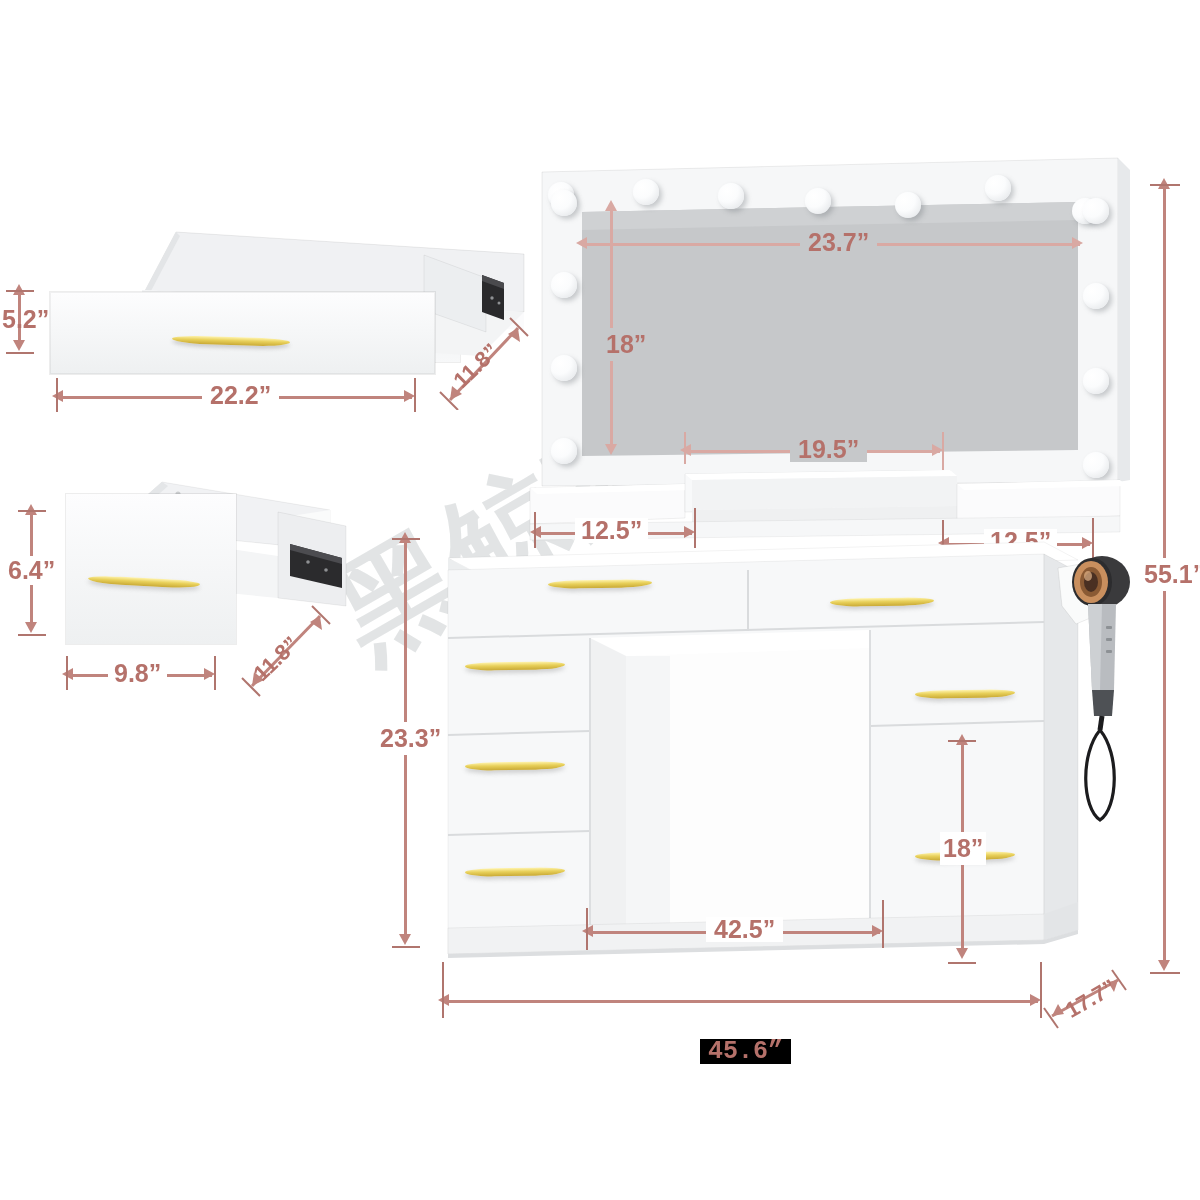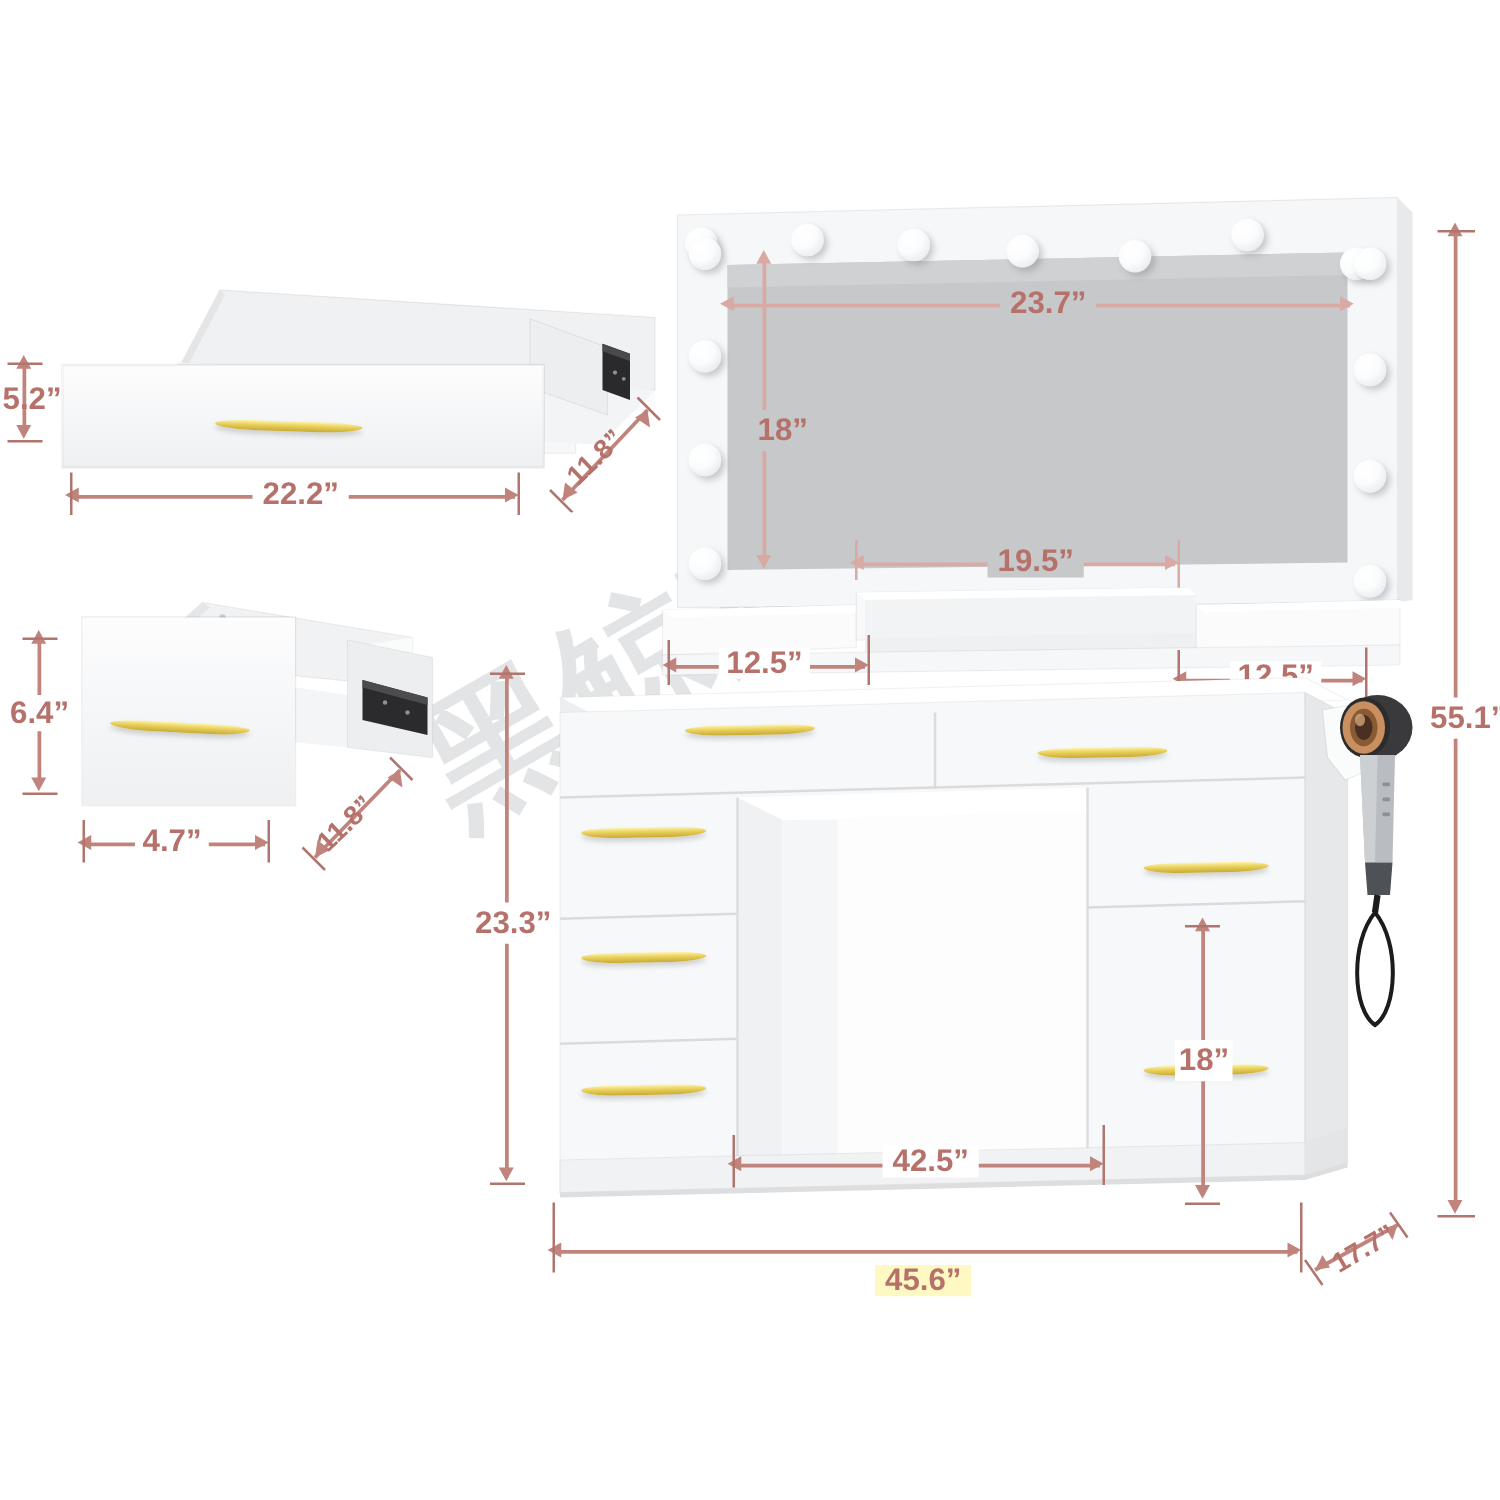--- a/index.html
+++ b/index.html
@@ -179,21 +179,21 @@
     <div class="arw arw-d" style="left:25px;top:622px;"></div>
     <div class="tick-h" style="left:18px;top:510px;width:28px;"></div>
     <div class="tick-h" style="left:18px;top:634px;width:28px;"></div>
     <div class="dim-label" style="left:6px;top:556px;font-size:25px;background:#fff;padding:2px 2px;">6.4”</div>
 
     <div class="hline" style="left:72px;top:674px;width:140px;"></div>
     <div class="arw arw-l" style="left:62px;top:668px;"></div>
     <div class="arw arw-r" style="left:204px;top:668px;"></div>
     <div class="tick-v" style="left:66px;top:656px;height:34px;"></div>
     <div class="tick-v" style="left:214px;top:656px;height:34px;"></div>
-    <div class="dim-label" style="left:108px;top:661px;font-size:25px;background:#fff;padding:0 6px;">4.7”</div>
+    <div class="dim-label" style="left:108px;top:661px;font-size:25px;background:#fff;padding:0 6px;">9.8”</div>
 
     <svg style="position:absolute;left:228px;top:590px;width:130px;height:110px;">
       <line x1="24" y1="96" x2="92" y2="26" stroke="#c0847d" stroke-width="3"></line>
       <polygon points="92,26 94,40 82,32" fill="#c0847d"></polygon>
       <polygon points="24,96 36,90 26,82" fill="#c0847d"></polygon>
       <line x1="14" y1="88" x2="32" y2="106" stroke="#b0756e" stroke-width="2"></line>
       <line x1="84" y1="16" x2="102" y2="34" stroke="#b0756e" stroke-width="2"></line>
     </svg>
     <div class="dim-label" style="left:250px;top:648px;font-size:22px;transform:rotate(-44deg);">11.8”</div>
   </div>
@@ -380,21 +380,21 @@
   <div class="arw arw-d" style="left:956px;top:948px;"></div>
   <div class="tick-h" style="left:948px;top:740px;width:28px;"></div>
   <div class="tick-h" style="left:948px;top:962px;width:28px;"></div>
   <div class="dim-label" style="left:940px;top:832px;font-size:25px;background:#fff;padding:4px 3px;">18”</div>
 
   <div class="hline" style="left:448px;top:1000px;width:590px;"></div>
   <div class="arw arw-l" style="left:438px;top:994px;"></div>
   <div class="arw arw-r" style="left:1030px;top:994px;"></div>
   <div class="tick-v" style="left:442px;top:962px;height:56px;"></div>
   <div class="tick-v" style="left:1040px;top:962px;height:56px;"></div>
-  <div class="dim-label" style="left:700px;top:1012px;font-size:25px;background:#fef9c3;padding:0 8px;">45.6”</div>
+  <div class="dim-label" style="left:700px;top:1039px;font-size:25px;background:#000000;padding:0 8px;font-family:Liberation Mono, monospace;">45.6”</div>
 
   <svg style="position:absolute;left:1036px;top:952px;width:120px;height:80px;">
     <line x1="16" y1="64" x2="82" y2="28" stroke="#c0847d" stroke-width="3"></line>
     <polygon points="82,28 78,40 72,30" fill="#c0847d"></polygon>
     <polygon points="16,64 28,62 22,52" fill="#c0847d"></polygon>
     <line x1="8" y1="56" x2="22" y2="76" stroke="#b0756e" stroke-width="2"></line>
     <line x1="76" y1="18" x2="90" y2="38" stroke="#b0756e" stroke-width="2"></line>
   </svg>
   <div class="dim-label" style="left:1064px;top:988px;font-size:22px;transform:rotate(-30deg);">17.7”</div>
 

